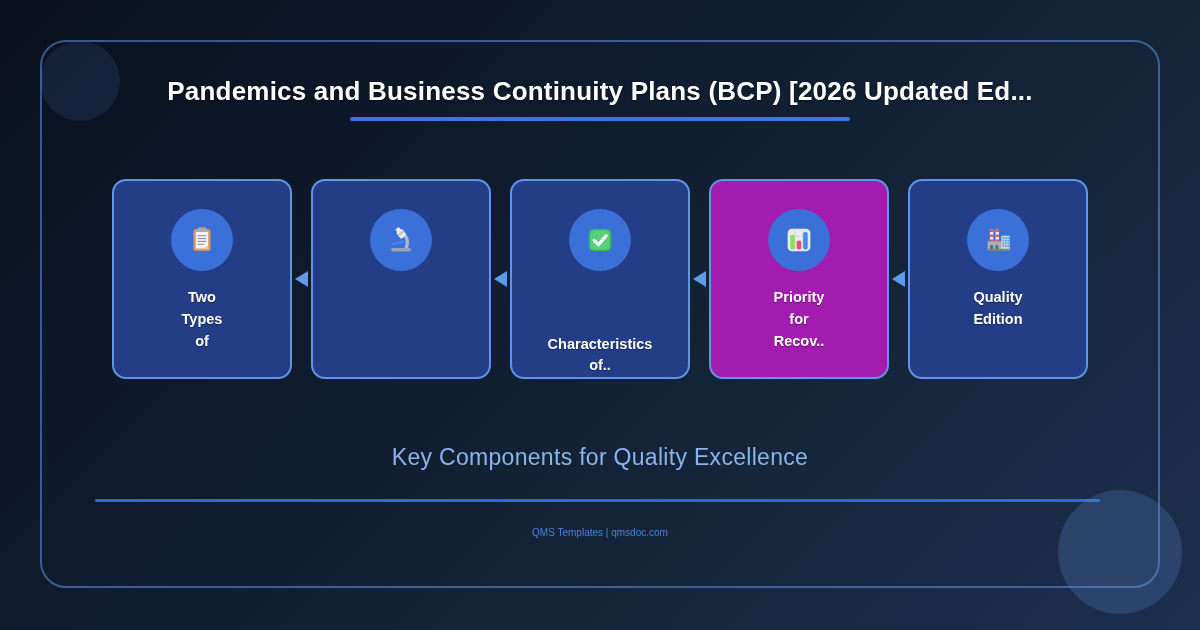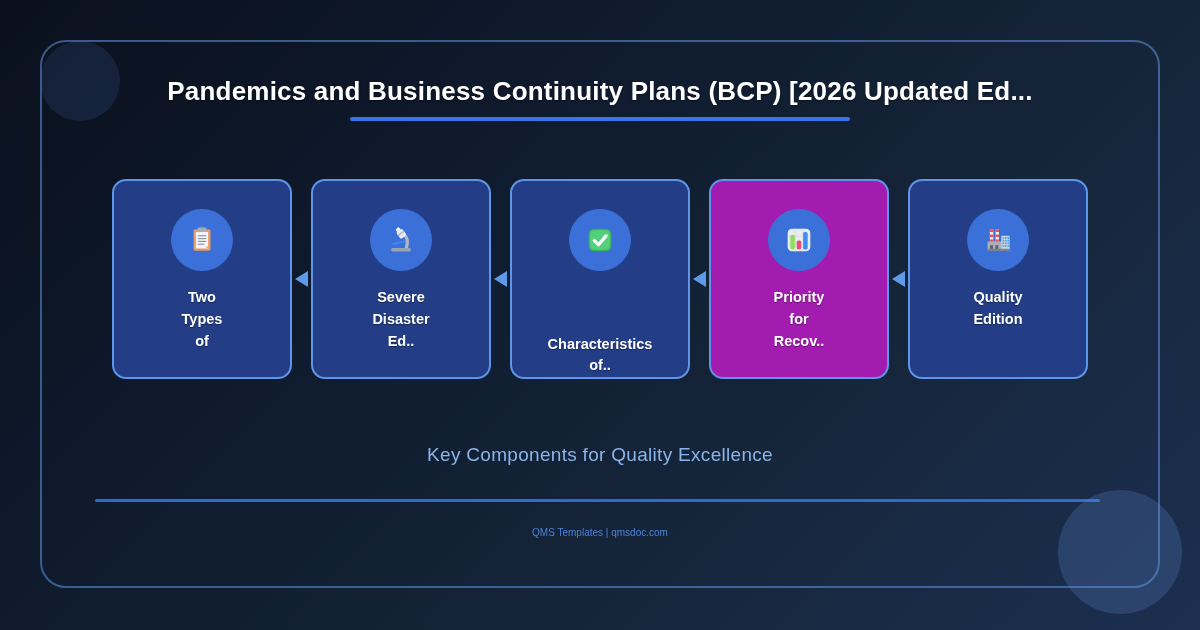--- a/index.html
+++ b/index.html
@@ -42,21 +42,21 @@
     font-size:14.5px;font-weight:bold;line-height:1.5;
     text-shadow:0 1px 1px rgba(0,0,0,0.4);
   }
   .arrow{
     align-self:center;width:0;height:0;flex:none;
     border-top:8px solid transparent;border-bottom:8px solid transparent;
     border-right:13px solid #5f9ae8;
   }
   .tagline{
     position:absolute;top:402px;left:0;right:0;text-align:center;
-    font-size:19px;color:#8ab4ea;letter-spacing:0.3px;
+    font-size:23px;color:#8ab4ea;letter-spacing:0.3px;
   }
   .divider{
     position:absolute;top:457px;left:53px;width:1005px;height:3px;
     border-radius:2px;
   }
   .footer-text{
     position:absolute;top:485px;left:0;right:0;text-align:center;
     font-size:10px;color:#4d82d9;
   }
 </style>
@@ -99,25 +99,20 @@
           <svg xmlns="http://www.w3.org/2000/svg" viewBox="0 0 36 36" width="34" height="34">
     <rect x="7.5" y="26.5" width="21" height="3.6" rx="1.8" fill="#9aa3b2"></rect>
     <path d="M20.5 10 C26.5 13 27.5 19 25.5 26.5 L21.8 26.5 C24.3 19.5 22.5 14 17.8 11.5 Z" fill="#b0b8c6"></path>
     <rect x="8.5" y="19.8" width="13.5" height="2.6" rx="1.3" fill="#3f86f2" transform="rotate(-14 15 21)"></rect>
     <g transform="rotate(-38 17.5 10.5)">
       <rect x="13.8" y="7.5" width="7.6" height="8.5" rx="1.6" fill="#e8ebf0"></rect>
       <rect x="13.8" y="10.2" width="7.6" height="2" fill="#b9bfcb"></rect>
       <rect x="15.3" y="4.3" width="4.6" height="3.6" rx="1.1" fill="#f4f6f8"></rect>
     </g>
   </svg>
-        </div>
-    <div class="card-label">
-          <div>Severe</div>
-          <div>Disaster</div>
-          <div>Ed..</div>
         </div>
   </div>
 <div class="arrow"></div>
   <div class="card" style="background: rgb(35, 62, 135); border: 2px solid rgb(95, 149, 232); justify-content: space-between;">
     <div class="icon-circle" style="background: rgb(58, 112, 216);">
           <svg xmlns="http://www.w3.org/2000/svg" viewBox="0 0 36 36" width="34" height="34">
     <rect x="6" y="6" width="24" height="24" rx="5.5" fill="#38b25d"></rect>
     <rect x="7.6" y="7.6" width="20.8" height="20.8" rx="4.2" fill="#55d07a"></rect>
     <path d="M12 18.6 L16.4 23 L24.4 13.6" stroke="#ffffff" stroke-width="3.4" fill="none" stroke-linecap="round" stroke-linejoin="round"></path>
   </svg>

